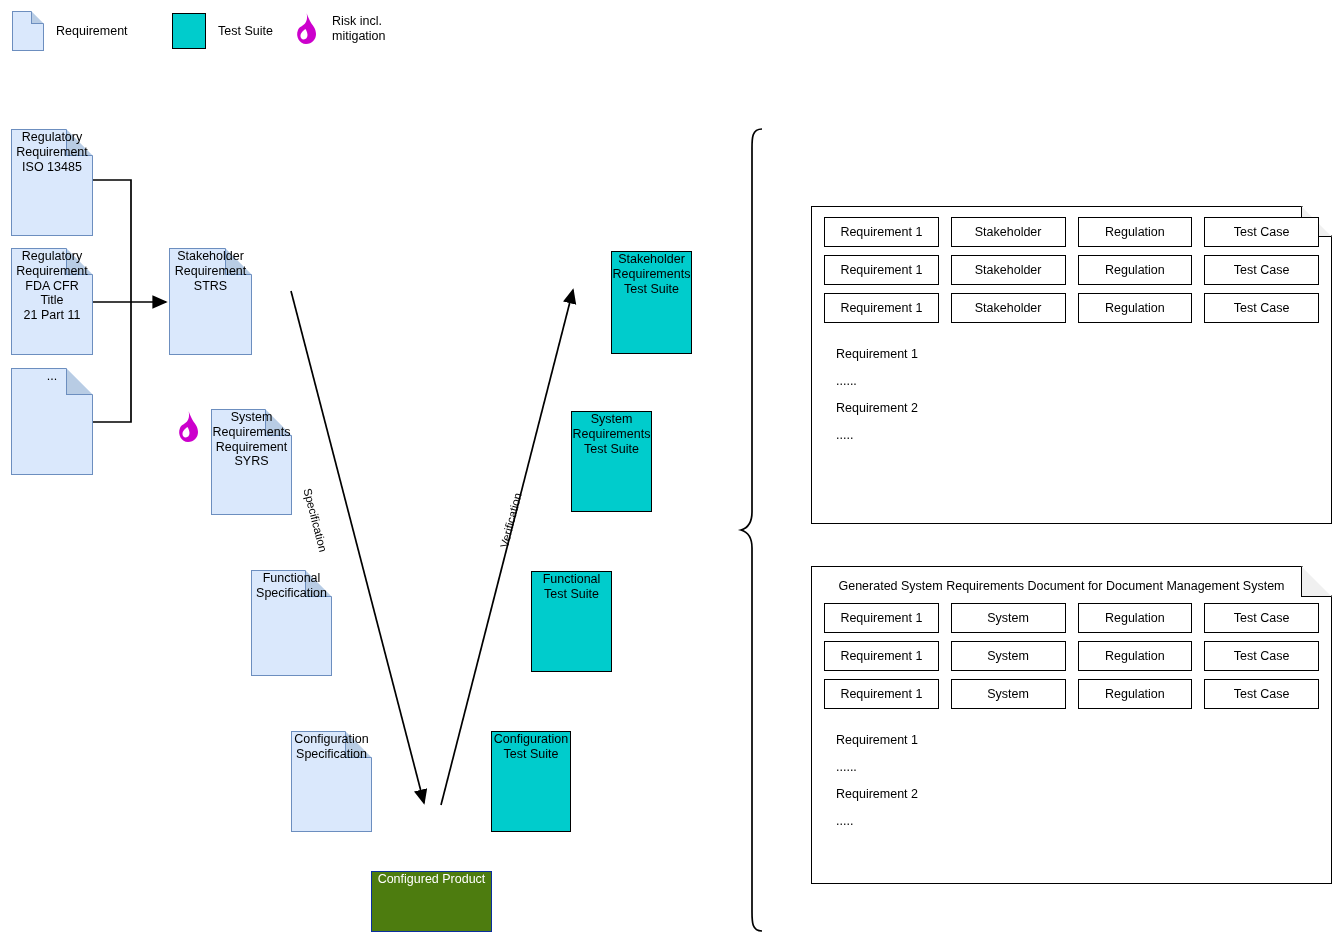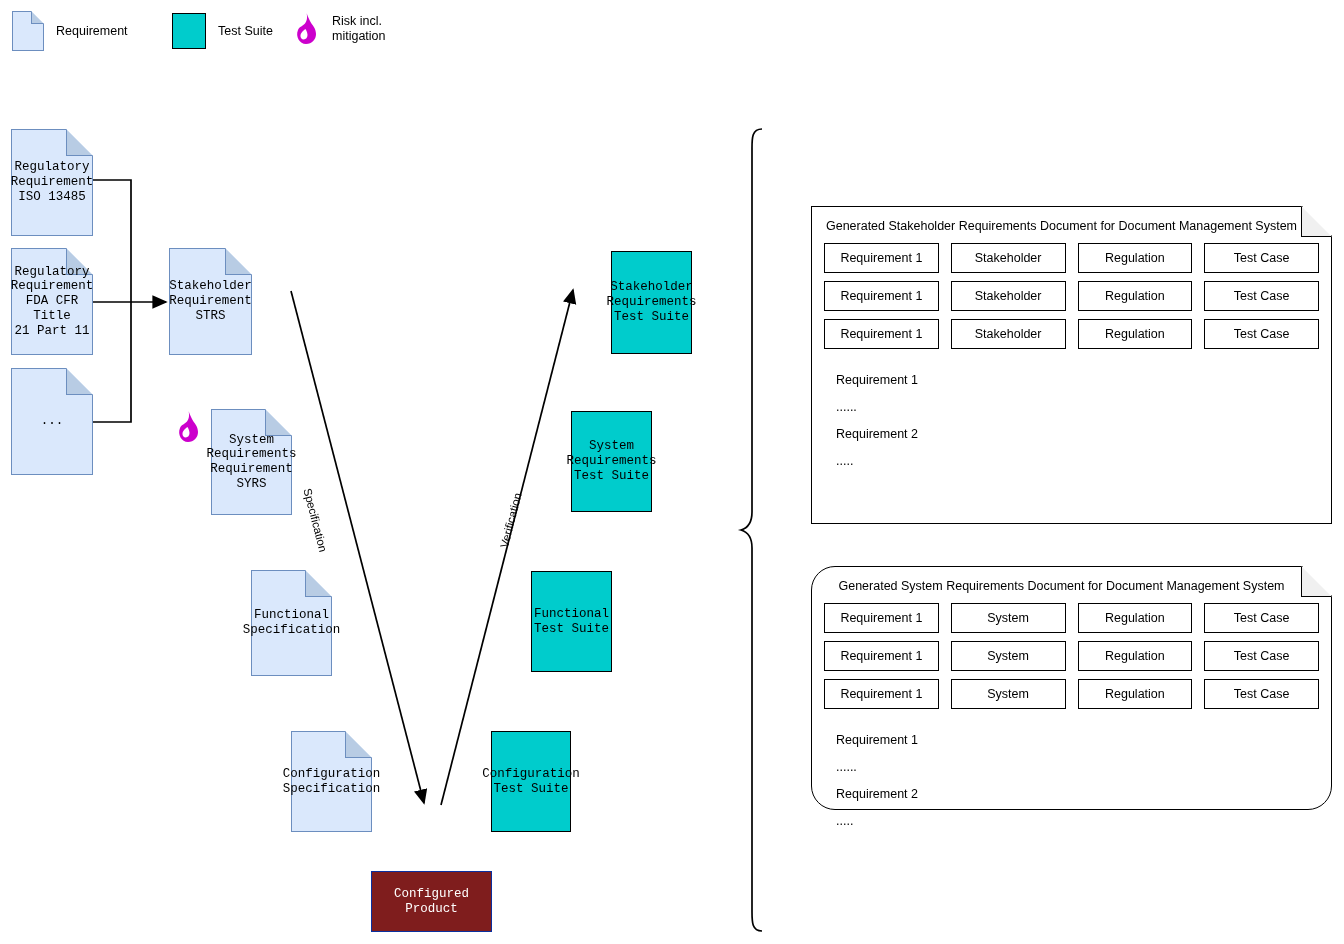--- a/index.html
+++ b/index.html
@@ -18,26 +18,24 @@
   #canvas {
     position: absolute;
     inset: 0;
     width: 1344px;
     height: 944px;
   }
   .node {
     position: absolute;
     box-sizing: border-box;
     display: flex;
-    align-items: center;
     justify-content: center;
     text-align: center;
     line-height: 1.18;
     white-space: pre-line;
-    font-family: Liberation Mono, monospace;
   }
   
   .doc {
     background: #dae8fc;
     border: 1px solid #6c8ebf;
     font-size: 12.5px;
     color: #000;
   }
   .doc .fold {
     position: absolute;
@@ -65,21 +63,21 @@
     padding: 0 3px;
   }
   
   .suite {
     background: #00cccc;
     border: 1.6px solid #000000;
     font-size: 12.5px;
   }
   
   .product {
-    background: #7f1d1d;
+    background: #4d7c0f;
     border: 1.4px solid #0b2f9e;
     color: #ffffff;
     font-size: 12.5px;
   }
   
   .legend-item { position: absolute; display: flex; align-items: center; }
   .legend-label { font-size: 12.5px; margin-left: 12px; white-space: pre-line; line-height: 1.2; }
   .legend-doc {
     position: relative; width: 30px; height: 38px;
     background: #dae8fc; border: 1px solid #6c8ebf;
@@ -258,21 +256,20 @@
   <div>Configured Product</div>
 </div>
 
 <div class="vlabel" style="left:313px; top:487px; transform: rotate(75.5deg); transform-origin: left top;">Specification</div>
 
 <div class="vlabel" style="left:498px; top:546px; transform: rotate(-75.5deg); transform-origin: left top;">Verification</div>
 
 <div class="gendoc" style="left:811px; top:206px; width:521px; height:318px;">
   <div class="gfoldcover"></div>
     <div class="gfold"></div>
-  <div class="gendoc-title">Generated Stakeholder Requirements Document for Document Management System</div>
   <div class="gendoc-rows">
     <div class="gendoc-row">
       <div class="gcell">Requirement 1</div>
       <div class="gcell">Stakeholder</div>
       <div class="gcell">Regulation</div>
       <div class="gcell">Test Case</div>
     </div>
     <div class="gendoc-row">
       <div class="gcell">Requirement 1</div>
       <div class="gcell">Stakeholder</div>
@@ -287,21 +284,21 @@
     </div>
   </div>
   <div class="gendoc-body">
     <div>Requirement 1</div>
     <div>......</div>
     <div>Requirement 2</div>
     <div>.....</div>
   </div>
 </div>
 
-<div class="gendoc" style="left:811px; top:566px; width:521px; height:244px;border-radius:24px;">
+<div class="gendoc" style="left:811px; top:566px; width:521px; height:318px;">
   <div class="gfoldcover"></div>
     <div class="gfold"></div>
   <div class="gendoc-title">Generated System Requirements Document for Document Management System</div>
   <div class="gendoc-rows">
     <div class="gendoc-row">
       <div class="gcell">Requirement 1</div>
       <div class="gcell">System</div>
       <div class="gcell">Regulation</div>
       <div class="gcell">Test Case</div>
     </div>

